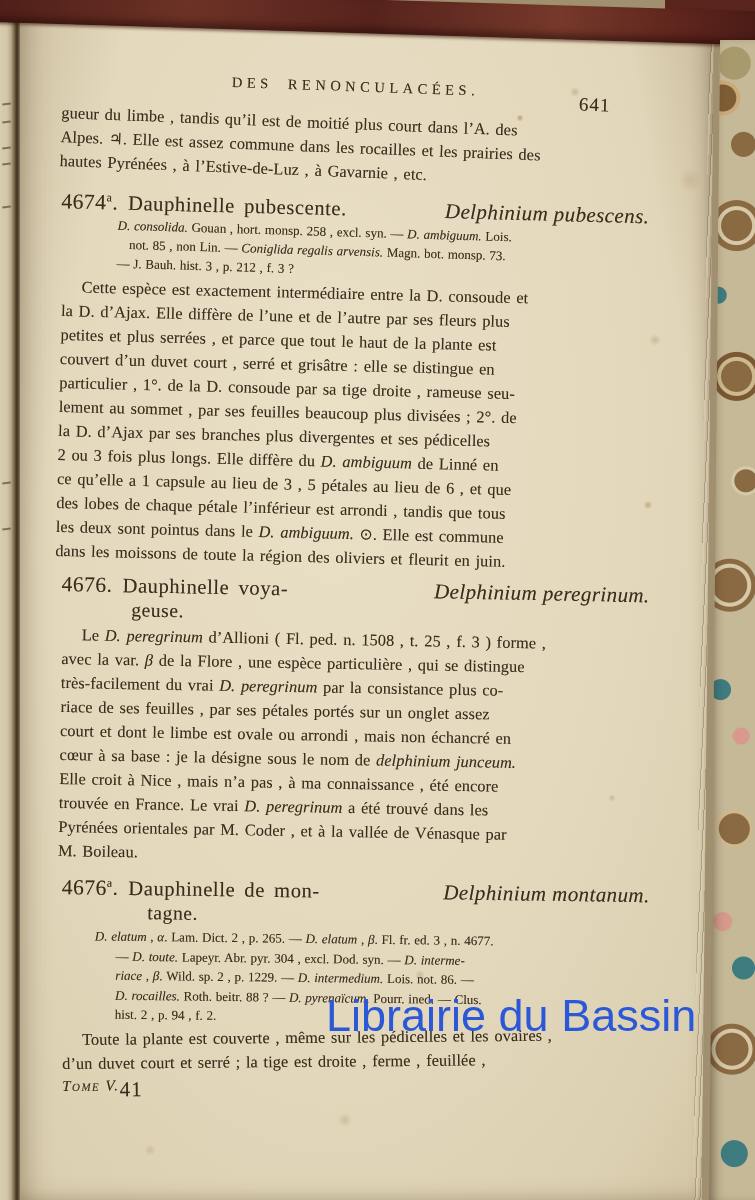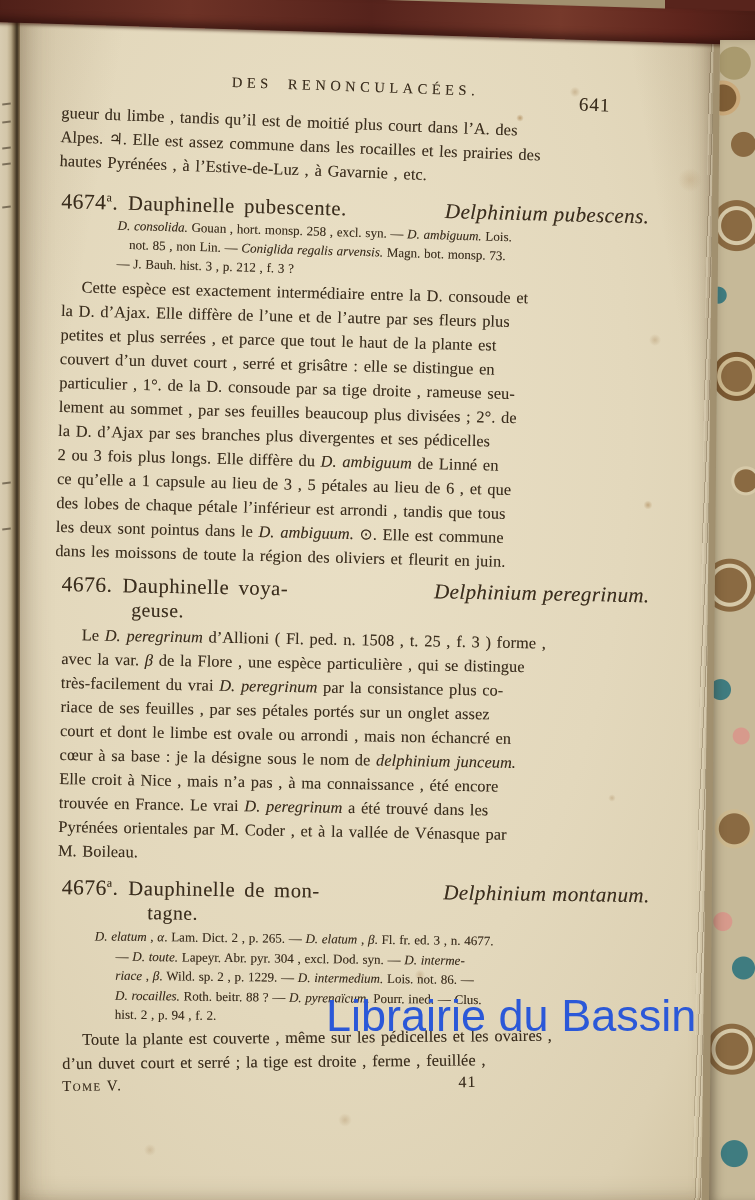--- a/index.html
+++ b/index.html
@@ -86,22 +86,22 @@
   .entry-num sup{font-size:12px;}
   .entry-fr{letter-spacing:.6px;word-spacing:3.5px;white-space:nowrap;}
   .entry-la{margin-left:auto;font-style:italic;font-size:21px;letter-spacing:.4px;white-space:nowrap;}
   .entry-fr2{font-size:19.5px;line-height:24px;margin-left:70px;letter-spacing:.6px;}
   #b6 .entry-fr2{margin-left:86px;}
   #b0{margin-top:16px;} #b1{margin-top:10px;} #b2{margin-top:0;}
   #b3{margin-top:4px;} #b4{margin-top:8px;} #b5{margin-top:2px;}
   #b6{margin-top:6px;} #b7{margin-top:2px;} #b8{margin-top:4px;}
   .sym{font-family:"DejaVu Sans",sans-serif;font-size:.95em;}
   .footer-row{display:flex;margin-top:2px;font-size:15px;transform:rotate(-0.7deg);transform-origin:0 0;}
-  .tome{font-variant:small-caps;letter-spacing:1.5px;}
-  .sig{margin-left:336px;font-size:16px;letter-spacing:1px;}
+  .tome{font-variant:small-caps;letter-spacing:1.5px;font-style:italic;}
+  .sig{font-size:21px;letter-spacing:1px;}
 
   
   .watermark{position:absolute;left:326px;top:992px;z-index:9;white-space:nowrap;
     font-family:"Liberation Sans",sans-serif;font-size:45px;font-weight:400;line-height:1.05;}
 </style>
 </head>
 <body>
 
 <div class="photo">
 

